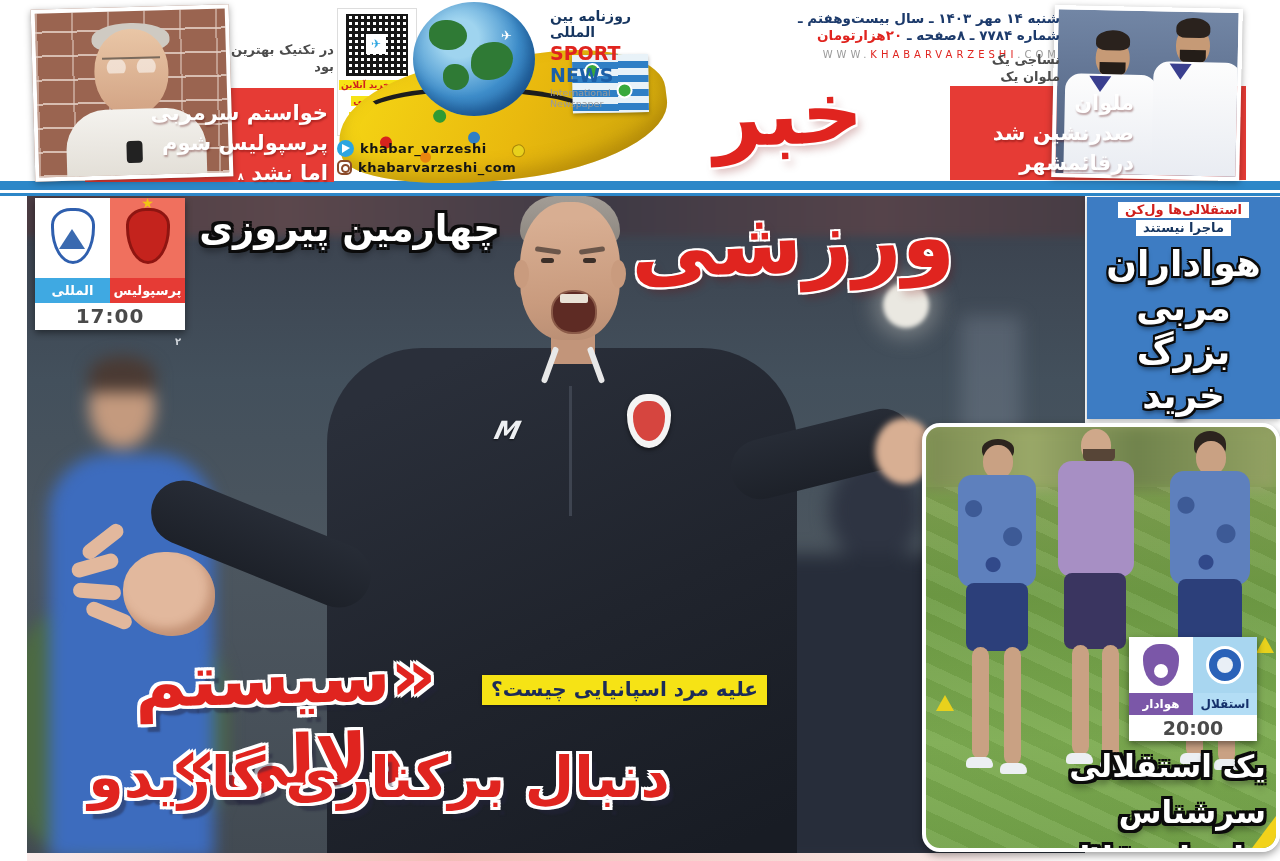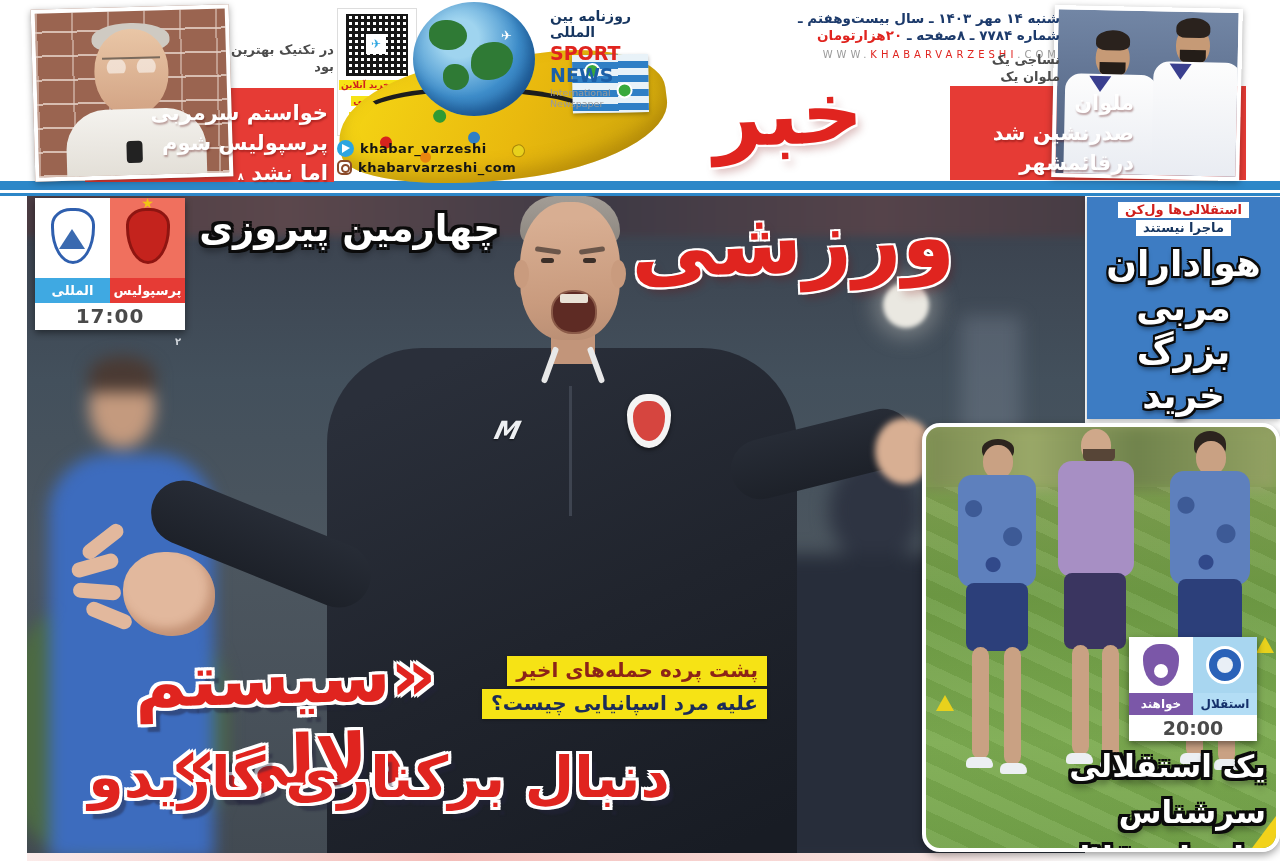--- a/index.html
+++ b/index.html
@@ -376,21 +376,21 @@
       </div>
       <div class="mb-labels">
         <div style="width:50%; background:#e63b35;">پرسپولیس</div>
         <div style="width:50%; background:#3fa9e2;">المللی</div>
       </div>
       <div class="mb-time">17:00</div>
     </div>
     <div class="abs pref" style="left:148px; top:140px; color:#cfd4da; z-index:6;">۲</div>
 
     <div class="abs yellow-box">
-      <span class="yb-line yb1">پشت پرده حمله‌های اخیر</span><br>
+      <br>
       <span class="yb-line yb2">علیه مرد اسپانیایی چیست؟</span>
     </div>
 
     <div class="abs big-red-1 orw">«سیستم دلالی»</div>
     <div class="abs big-red-2 orw">دنبال برکناری گاریدو</div>
   </div>
 
   <div class="abs blue-box">
     <span class="chip chip1">استقلالی‌ها ول‌کن</span>
     <span class="chip chip2">ماجرا نیستند</span>
@@ -447,21 +447,21 @@
       <div class="mbr-logos">
         <div class="tile-hav">
             <div class="hav-crest"></div>
           </div>
         <div class="tile-est">
             <div class="est-crest"></div>
           </div>
       </div>
       <div class="mbr-labels">
         <div style="width:50%;" class="lab-est">استقلال</div>
-        <div style="width:50%;" class="lab-hav">خواهند</div>
+        <div style="width:50%;" class="lab-hav">هوادار</div>
       </div>
       <div class="mbr-time">20:00</div>
     </div>
 
     <div class="abs tr-caption ow">
       <div>یک استقلالی سرشناس</div>
       <div><span>علیه استقلال</span> </div>
     </div>
     <div class="abs yellow-wedge"></div>
   </div>

